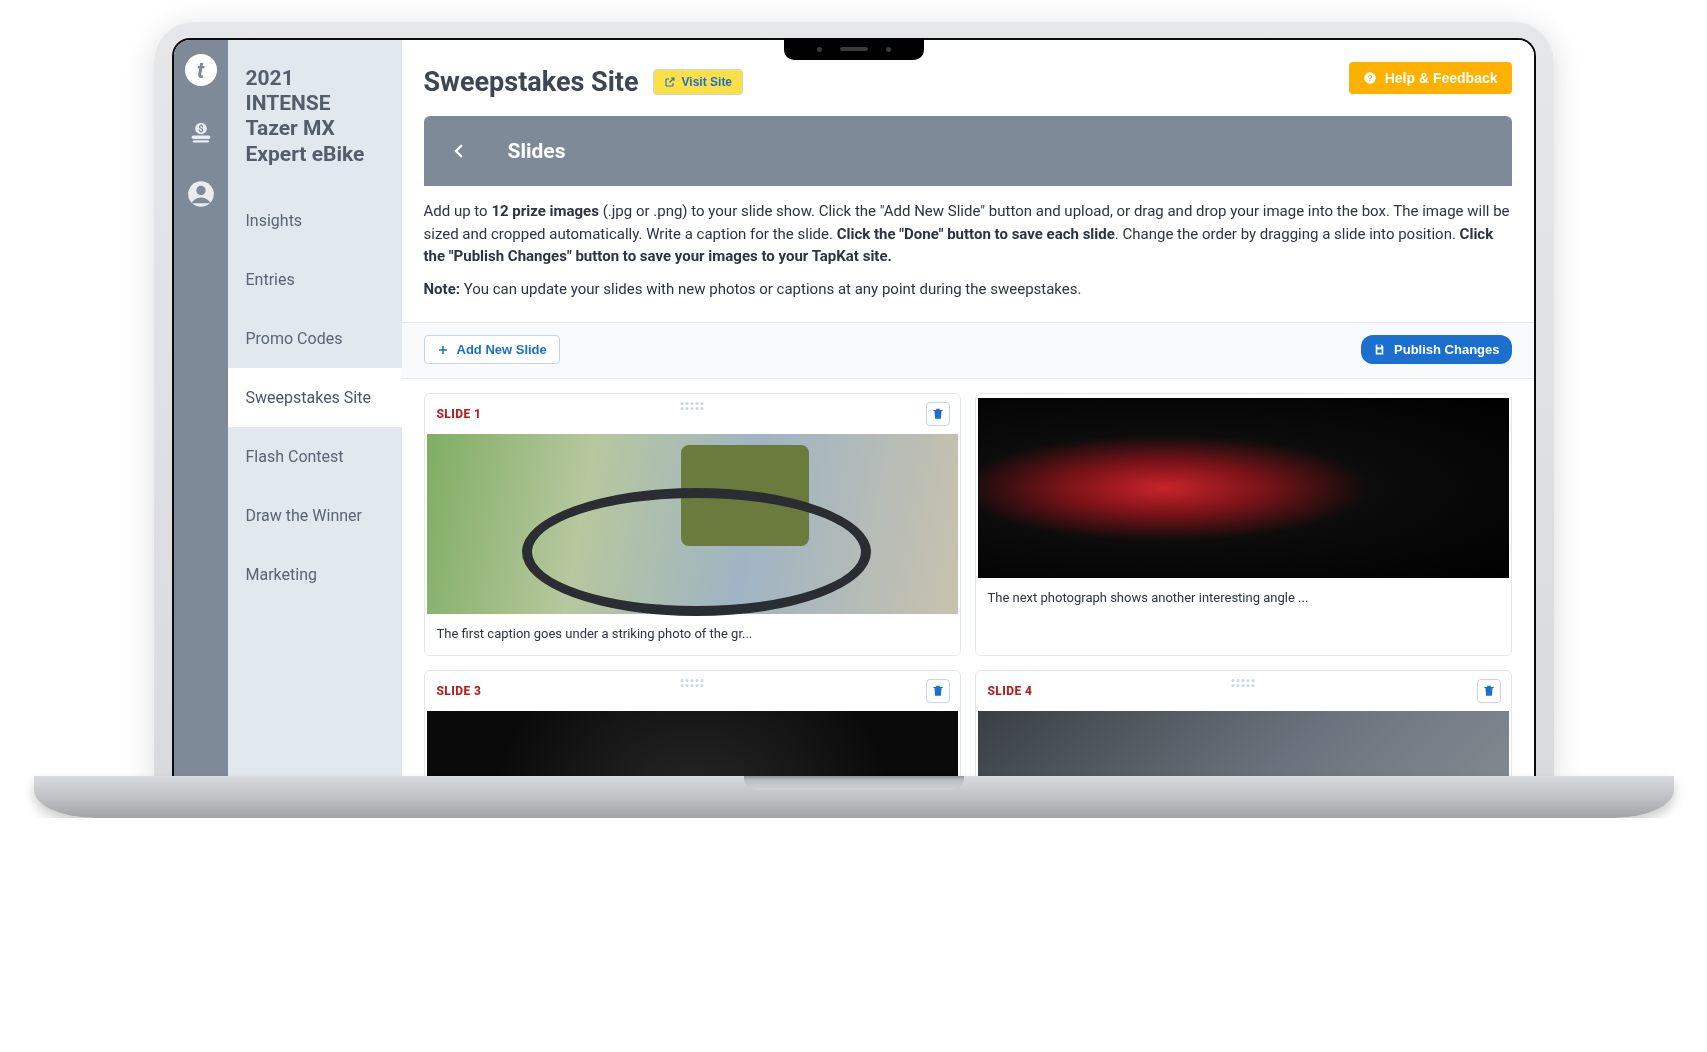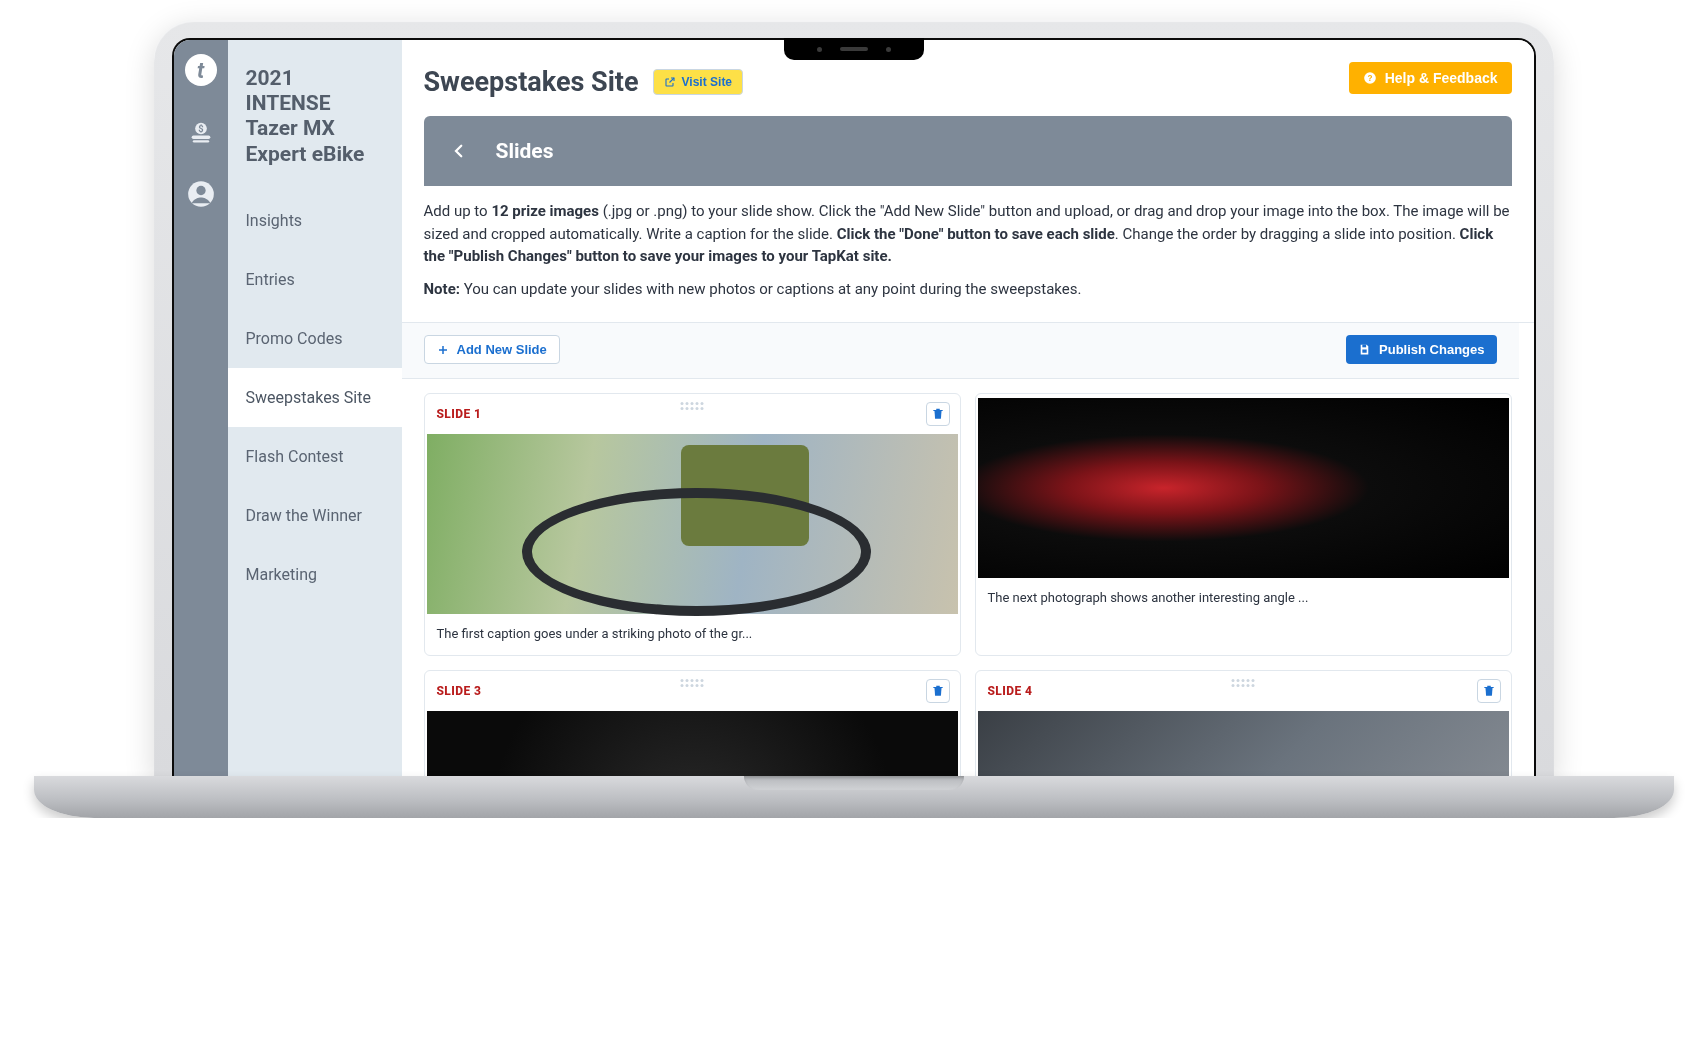--- a/index.html
+++ b/index.html
@@ -141,21 +141,21 @@
 }
 
 .section-bar {
   margin: 0 22px;
   background: #7e8a98;
   border-radius: 6px 6px 0 0;
   height: 70px;
   display:flex;
   align-items:center;
   padding: 0 26px;
-  gap: 28px;
+  gap: 40px;
   color:#fff;
 }
 .back-chevron {
   width:18px; height:18px; cursor:pointer; display:flex; align-items:center; justify-content:center;
 }
 .section-title {
   font-size: 21px;
   font-weight: 700;
 }
 
@@ -169,38 +169,38 @@
 .instructions p { margin-bottom: 10px; }
 .hr { border-top:1px solid #e2e8ee; margin: 6px 0 0 0; }
 
 .action-row {
   display:flex;
   justify-content:space-between;
   align-items:center;
   padding: 12px 22px 14px 22px;
   background:#f8fafc;
   border-bottom:1px solid #e2e8ee;
-  margin: 0 15px 14px 0;
+  margin: 0 0 14px 0;
 }
 .add-slide {
   border: 1px solid #c9d6e2;
   border-radius: 4px;
   padding: 6px 12px;
   font-size: 13px;
   font-weight: 600;
   color: #1b6fcf;
   background:#fff;
   display:inline-flex; align-items:center; gap:8px;
   cursor:pointer;
 }
 .publish {
   background:#1b6fcf;
   color:#fff;
   border:none;
-  border-radius:4px;
+  border-radius:12px;
   padding: 7px 12px;
   font-size:13px;
   font-weight:700;
   display:inline-flex; align-items:center; gap:8px;
   cursor:pointer;
 }
 
 .slides-grid {
   display:grid;
   grid-template-columns: 1fr 1fr;

